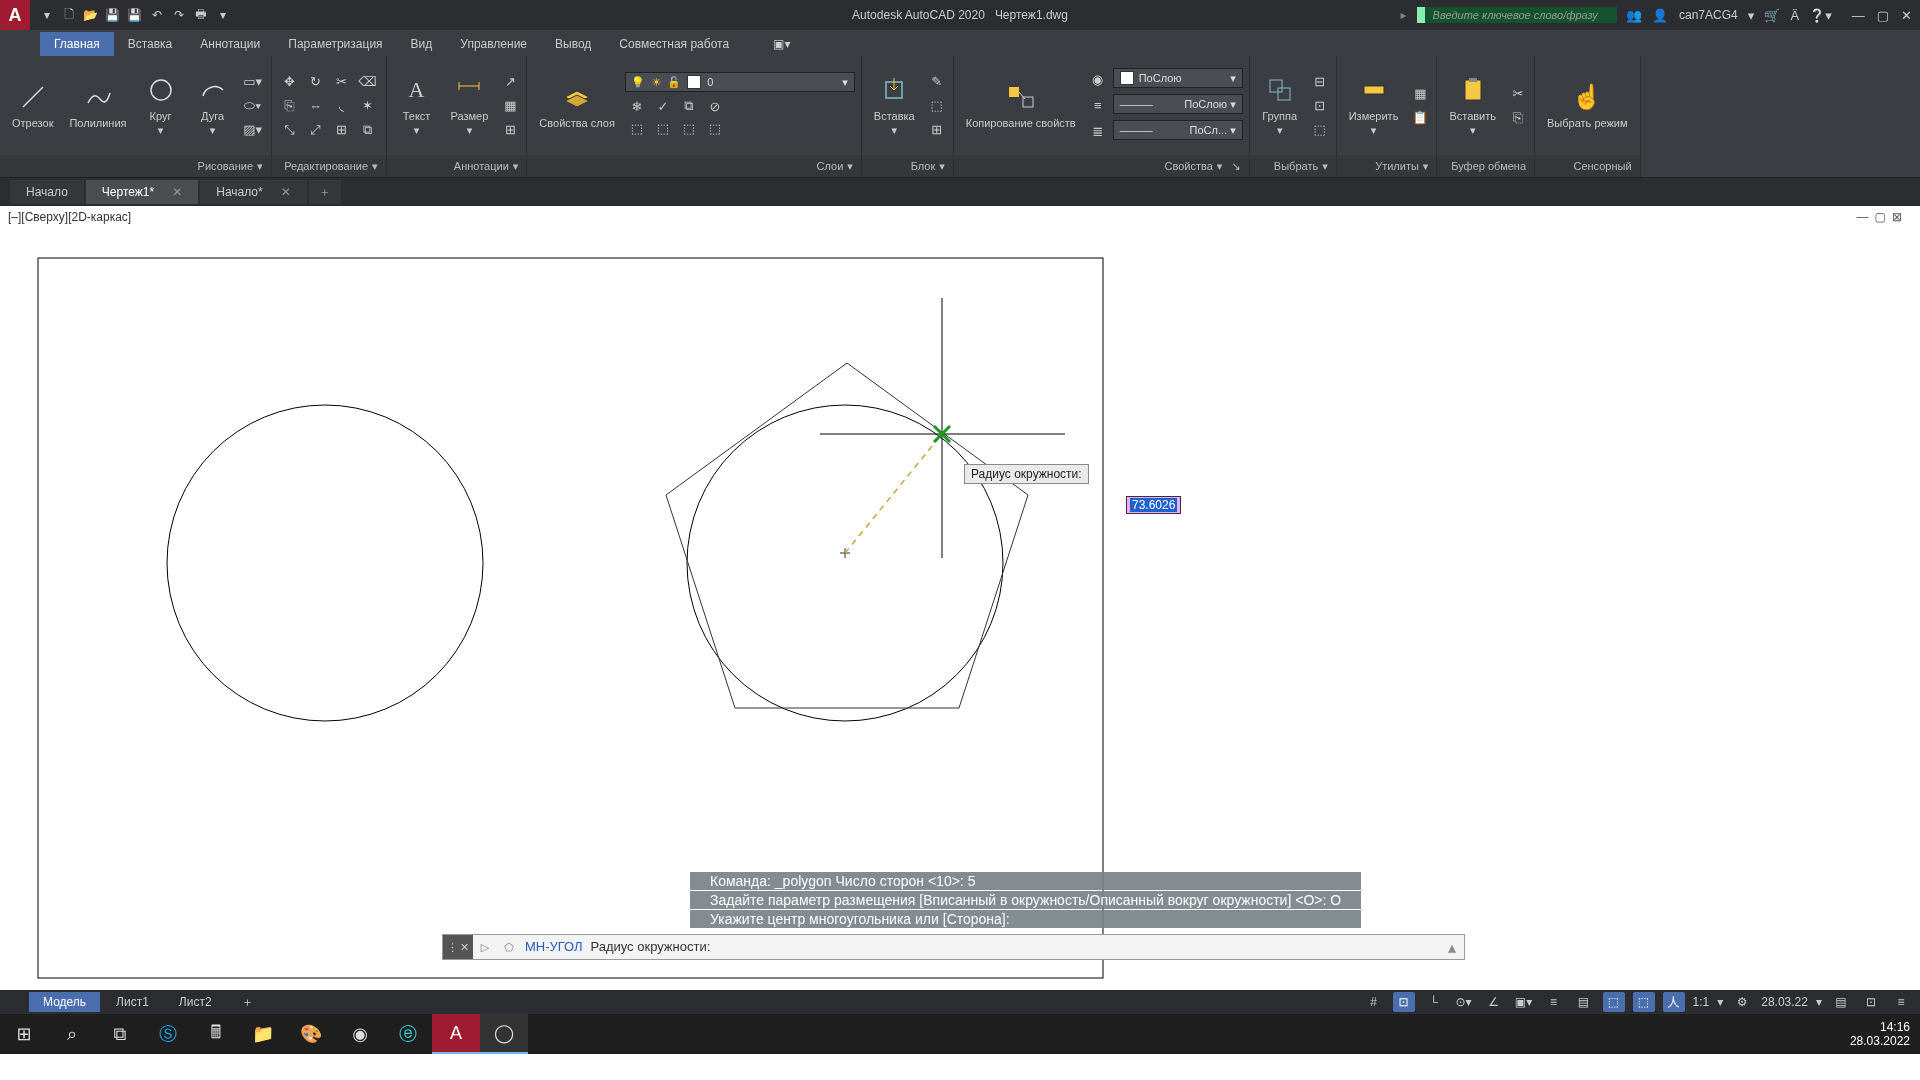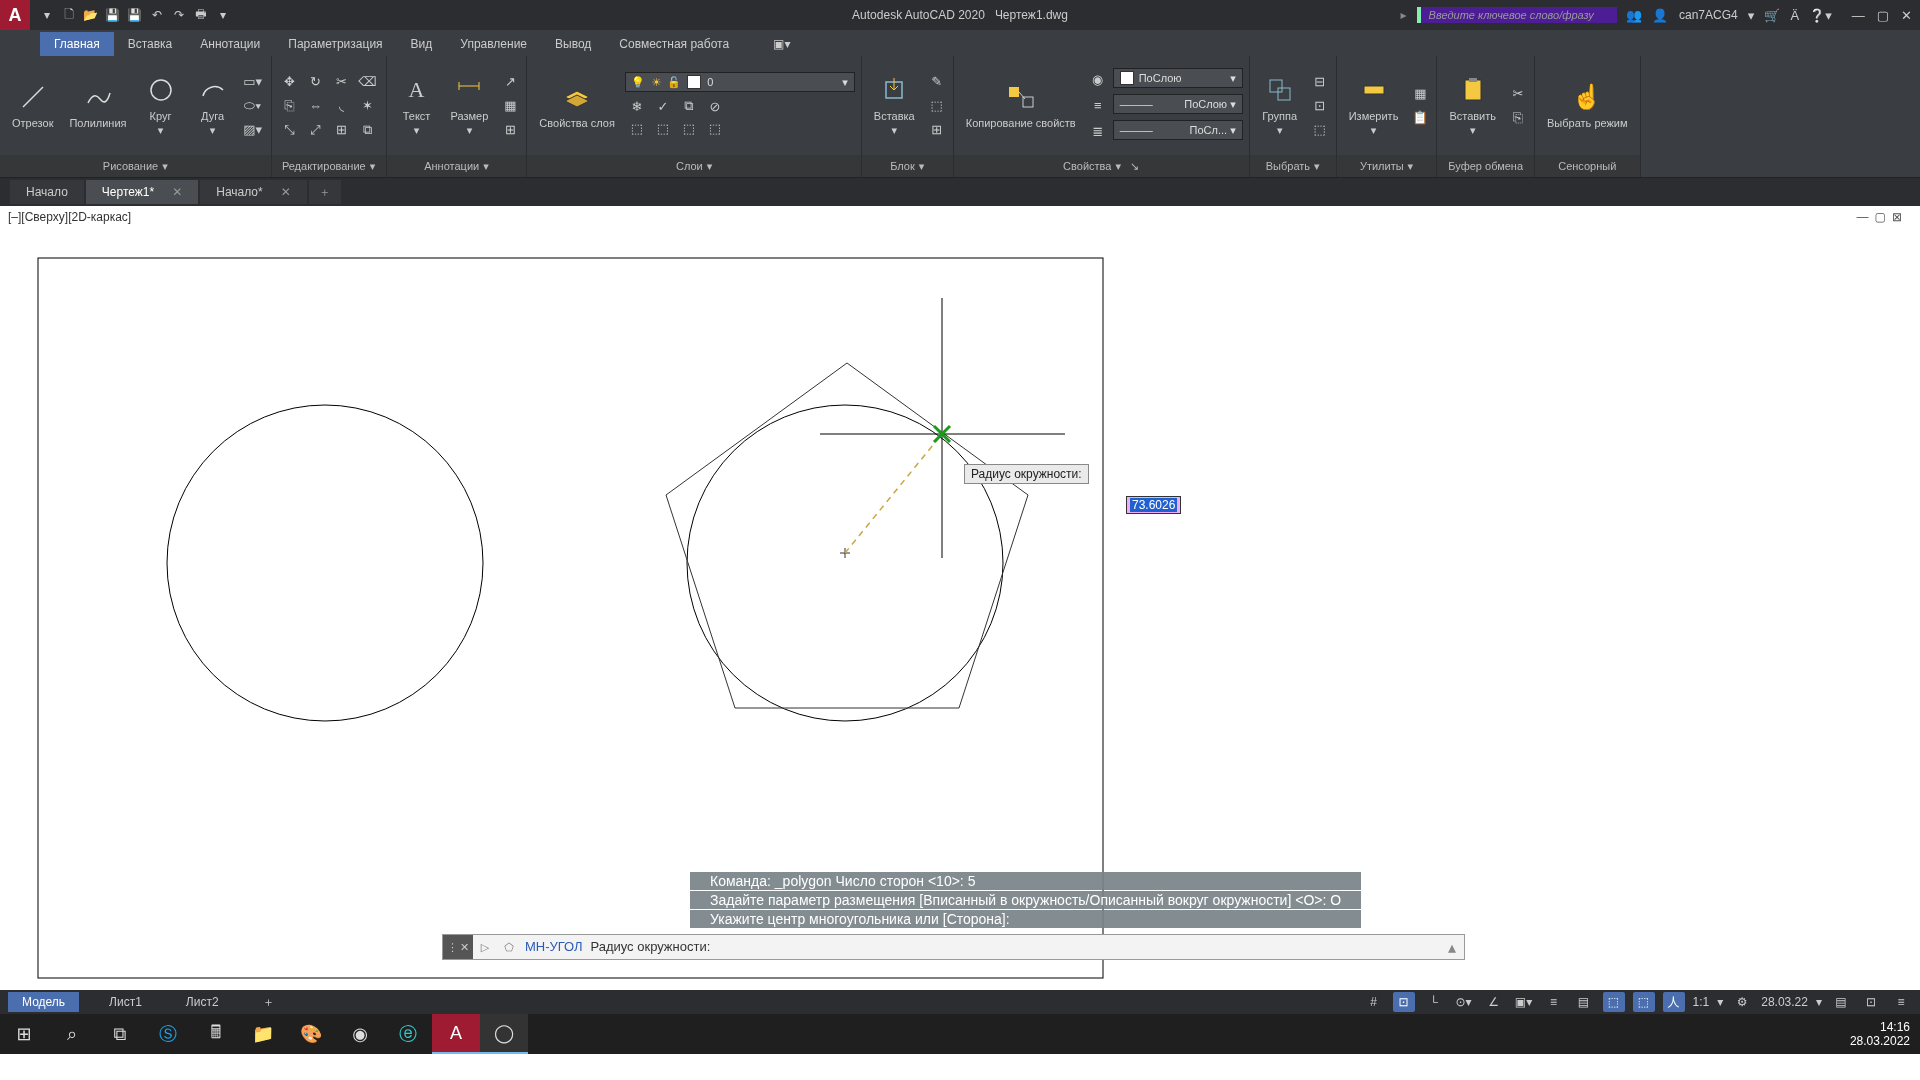--- a/index.html
+++ b/index.html
@@ -5,35 +5,35 @@
 * { margin: 0; padding: 0; box-sizing: border-box; font-family: "Segoe UI", Arial, sans-serif; }
 body { width: 1920px; height: 1080px; overflow: hidden; background: #fff; }
 
 
 .titlebar { height: 30px; background: #2b2d30; display: flex; align-items: center; color: #ccc; font-size: 12px; position: relative; }
 .app-logo { width: 30px; height: 30px; background: #9e1b32; display: flex; align-items: center; justify-content: center; color: #fff; font-weight: bold; font-size: 18px; }
 .qat { display: flex; align-items: center; gap: 4px; padding: 0 8px; }
 .qat-icon { width: 18px; height: 18px; display: flex; align-items: center; justify-content: center; color: #ccc; font-size: 12px; cursor: pointer; }
 .title-center { position: absolute; left: 50%; transform: translateX(-50%); color: #ccc; }
 .title-right { margin-left: auto; display: flex; align-items: center; gap: 10px; padding-right: 8px; }
-.searchbox { background: #4c1d95; color: #999; font-style: italic; padding: 2px 8px; font-size: 11px; width: 200px; border-left: 4px solid #86efac; }
+.searchbox { background: #14532d; color: #999; font-style: italic; padding: 2px 8px; font-size: 11px; width: 200px; border-left: 8px solid #86efac; }
 .title-icon { color: #ccc; font-size: 13px; cursor: pointer; }
 .win-controls { display: flex; gap: 12px; margin-left: 10px; }
 
 
 .ribbon-tabs { height: 26px; background: #3a3d41; display: flex; align-items: flex-end; color: #ccc; font-size: 12px; padding-left: 40px; }
 .ribbon-tab { padding: 5px 14px; cursor: pointer; }
 .ribbon-tab.active { background: #4b6eaf; color: #fff; }
 .ribbon-playicon { margin-left: 20px; padding: 5px 10px; }
 
 
 .ribbon { height: 122px; background: #3a3d41; border-bottom: 1px solid #222; display: flex; color: #ccc; font-size: 11px; }
 .panel { border-right: 1px solid #2b2d30; display: flex; flex-direction: column; }
 .panel-body { flex: 1; display: flex; align-items: center; padding: 4px 6px; gap: 4px; }
-.panel-title { height: 22px; background: #353739; text-align: center; font-size: 11px; color: #bbb; display: flex; align-items: center; justify-content: center; gap: 4px; padding: 0 8px; }
+.panel-title { height: 22px; background: #353739; text-align: center; font-size: 11px; color: #bbb; display: flex; align-items: center; justify-content: flex-end; gap: 4px; padding: 0 8px; }
 .bigbtn { display: flex; flex-direction: column; align-items: center; justify-content: center; gap: 4px; padding: 2px 6px; cursor: pointer; min-width: 48px; }
 .bigbtn .icon { width: 32px; height: 32px; display: flex; align-items: center; justify-content: center; }
 .bigbtn .lbl { text-align: center; font-size: 11px; line-height: 1.2; }
 .smallgrid { display: grid; grid-template-columns: repeat(1, 22px); gap: 2px; }
 .smallgrid.cols4 { grid-template-columns: repeat(4, 24px); }
 .sicon { width: 24px; height: 22px; display: flex; align-items: center; justify-content: center; cursor: pointer; color: #ccc; font-size: 13px; }
 .layer-row { width: 230px; height: 20px; background: #4a4d51; display: flex; align-items: center; gap: 6px; padding: 0 6px; font-size: 11px; color: #ddd; border: 1px solid #222; margin-bottom: 3px;}
 .prop-row { width: 130px; height: 20px; background: #4a4d51; display: flex; align-items: center; padding: 0 6px; font-size: 11px; color: #ddd; border: 1px solid #222; margin-bottom: 3px; justify-content: space-between;}
 .swatch { width: 14px; height: 14px; background: #fff; border: 1px solid #333; }
 
@@ -62,21 +62,21 @@
 .cmd-line { background: rgba(120,130,135,0.92); color: #fff; padding: 1px 20px; white-space: pre; }
 
 .cmdbar { position: absolute; bottom: 14px; left: 440px; right: 440px; height: 26px; background: #f3f3f3; border: 1px solid #999; display: flex; align-items: center; }
 .cmdbar-handle { width: 30px; height: 100%; background: #555; color: #ccc; display: flex; align-items: center; justify-content: center; gap: 2px; font-size: 11px;}
 .cmdbar-icon { width: 24px; display: flex; align-items: center; justify-content: center; color: #777; font-size: 11px;}
 .cmdbar-text { font-family: 'Courier New', monospace; font-size: 13px; color: #333; padding-left: 4px;}
 .cmdbar-text .cmd { color: #2a5bb8; }
 
 
 .layout-tabs { height: 24px; background: #2b2d30; display: flex; align-items: center; color: #ccc; font-size: 12px; padding: 0 8px; justify-content: space-between; }
-.layout-left { display: flex; align-items: center; gap: 16px;}
+.layout-left { display: flex; align-items: center; gap: 2px; margin-left: 21px;}
 .layout-tab { padding: 3px 14px; cursor: pointer; }
 .layout-tab.active { background: #4b6eaf; color: #fff; font-weight: 500; }
 .status-icons { display: flex; align-items: center; gap: 8px; color: #ccc; font-size: 12px;}
 .status-icon { width: 22px; height: 20px; display: flex; align-items: center; justify-content: center; cursor: pointer; }
 .status-icon.on { background: #4b6eaf; color: #fff; border-radius: 2px;}
 
 
 .taskbar { height: 40px; background: #1f1f1f; display: flex; align-items: center; color: #fff; font-size: 12px; }
 .task-icon { width: 48px; height: 40px; display: flex; align-items: center; justify-content: center; font-size: 18px; cursor: pointer; color: #ddd;}
 .task-icon.active { border-bottom: 2px solid #76b9ed; background: #333;}

